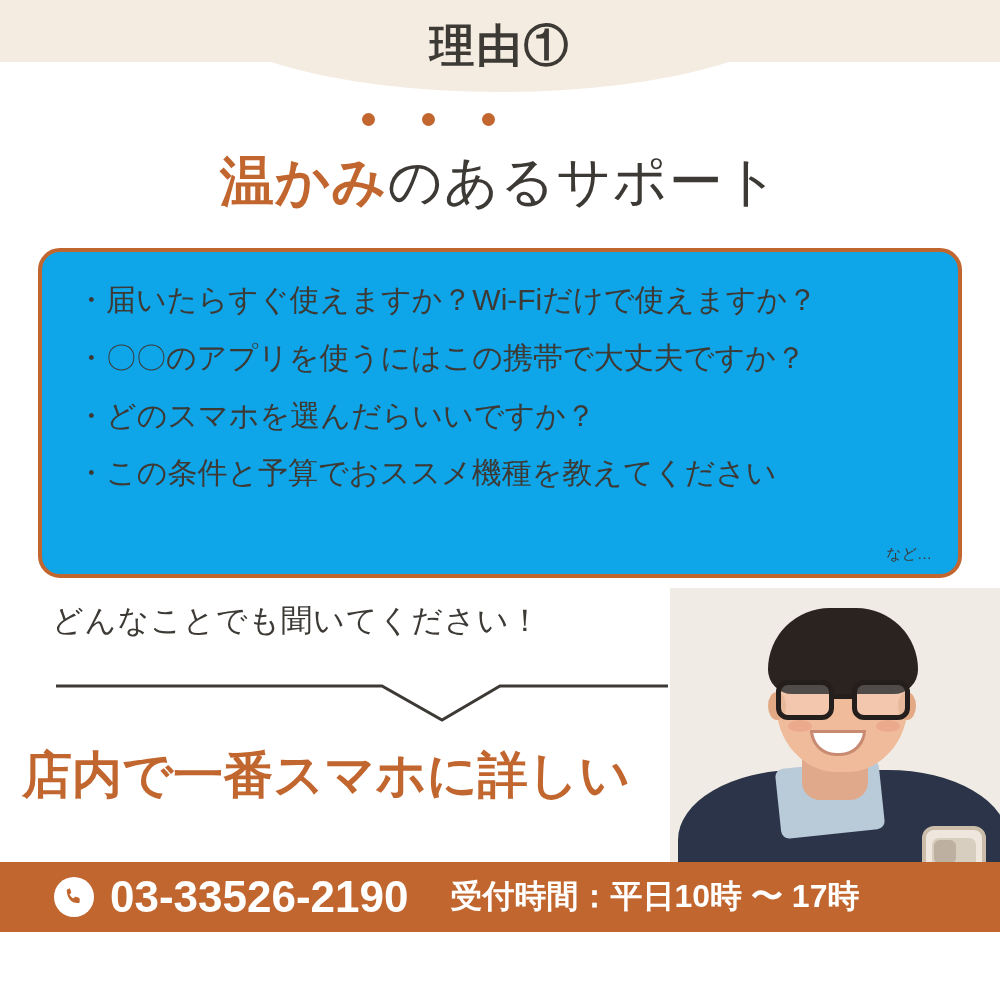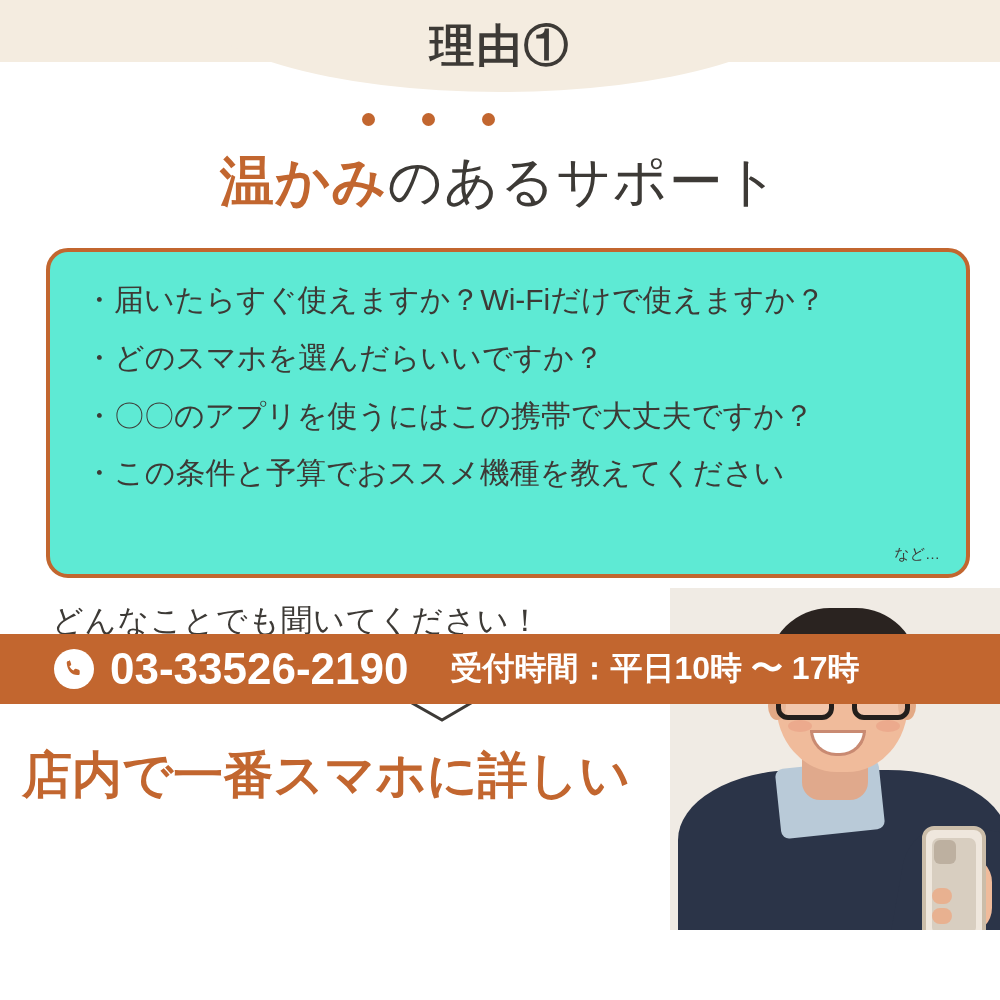--- a/index.html
+++ b/index.html
@@ -4,21 +4,21 @@
 <style>
   * { box-sizing: border-box; margin: 0; padding: 0; }
   html, body {
     width: 1000px; height: 1000px;
     font-family: "Liberation Sans", sans-serif;
     background: #ffffff;
     overflow: hidden;
   }
   #page {
     position: relative;
-    width: 1000px; height: 704px;
+    width: 1000px; height: 932px;
     background: #ffffff;
   }
   .top-banner-curve {
     position: absolute;
     left: 190px; top: 0;
     width: 620px; height: 92px;
     background: #f4ece0;
     border-bottom-left-radius: 310px 92px;
     border-bottom-right-radius: 310px 92px;
   }
@@ -72,23 +72,22 @@
   }
   .heading .hl { color: #c2662f; font-weight: 700; }
 
   
   .qbox {
     position: absolute;
     left: 38px; top: 248px;
     width: 924px; height: 330px;
     border: 4px solid #c2662f;
     border-radius: 22px;
-    background: #5eead4;
+    background: #0ea5e9;
     padding: 26px 18px 0 34px;
-    margin-left: 8px;
   }
   .qitem {
     font-size: 30px;
     color: #3d3a36;
     line-height: 1.46;
     letter-spacing: 0px;
     white-space: nowrap;
     margin-bottom: 14px;
   }
   .nado {
@@ -316,22 +315,22 @@
     <div class="emphasis-dots">
       <span></span><span></span><span></span>
     </div>
     <div class="heading">
       <span class="hl">温かみ</span><span>のあるサポート</span>
     </div>
   </div>
 
   <div class="qbox">
     <div class="qitem">・届いたらすぐ使えますか？Wi-Fiだけで使えますか？</div>
+    <div class="qitem">・〇〇のアプリを使うにはこの携帯で大丈夫ですか？</div>
     <div class="qitem">・どのスマホを選んだらいいですか？</div>
-    <div class="qitem">・〇〇のアプリを使うにはこの携帯で大丈夫ですか？</div>
     <div class="qitem">・この条件と予算でおススメ機種を教えてください</div>
     <div class="nado">など…</div>
   </div>
 
   <div class="ask-line">どんなことでも聞いてください！</div>
 
   <div class="notch-line">
     <svg width="620" height="46" viewBox="0 0 620 46" xmlns="http://www.w3.org/2000/svg">
       <polyline points="4,6 330,6 390,40 448,6 616,6" fill="none" stroke="#3d3a36" stroke-width="3" stroke-linejoin="miter" stroke-linecap="butt"></polyline>
     </svg>

